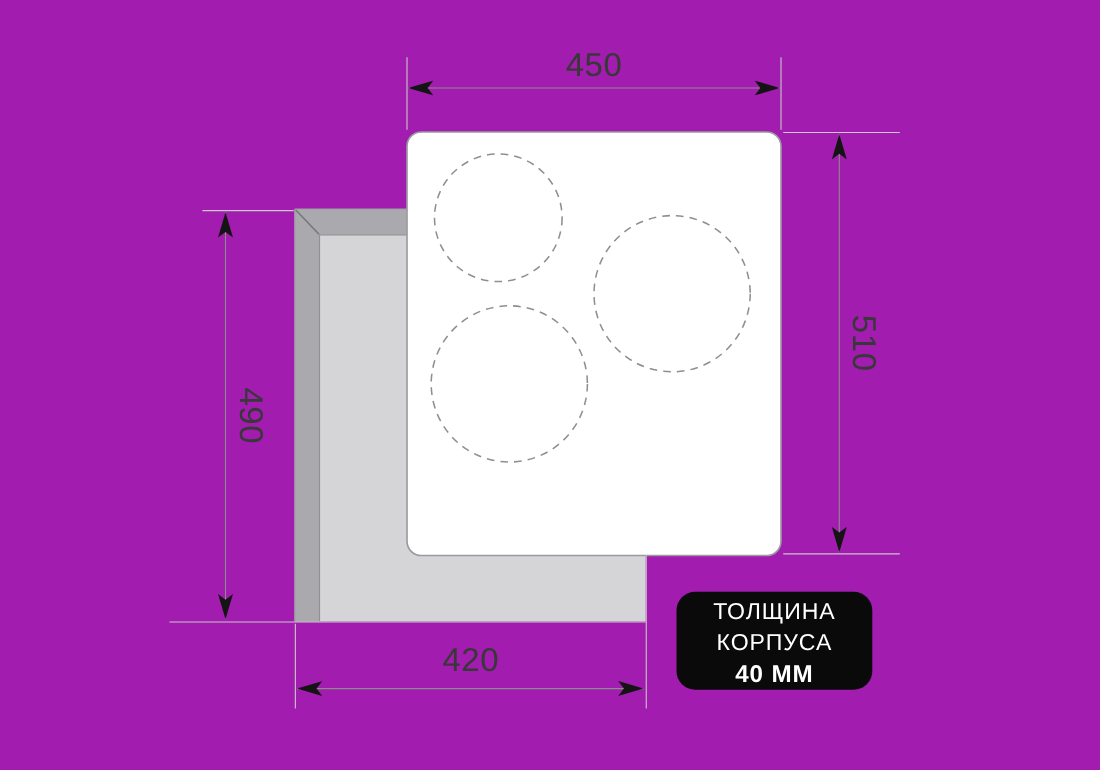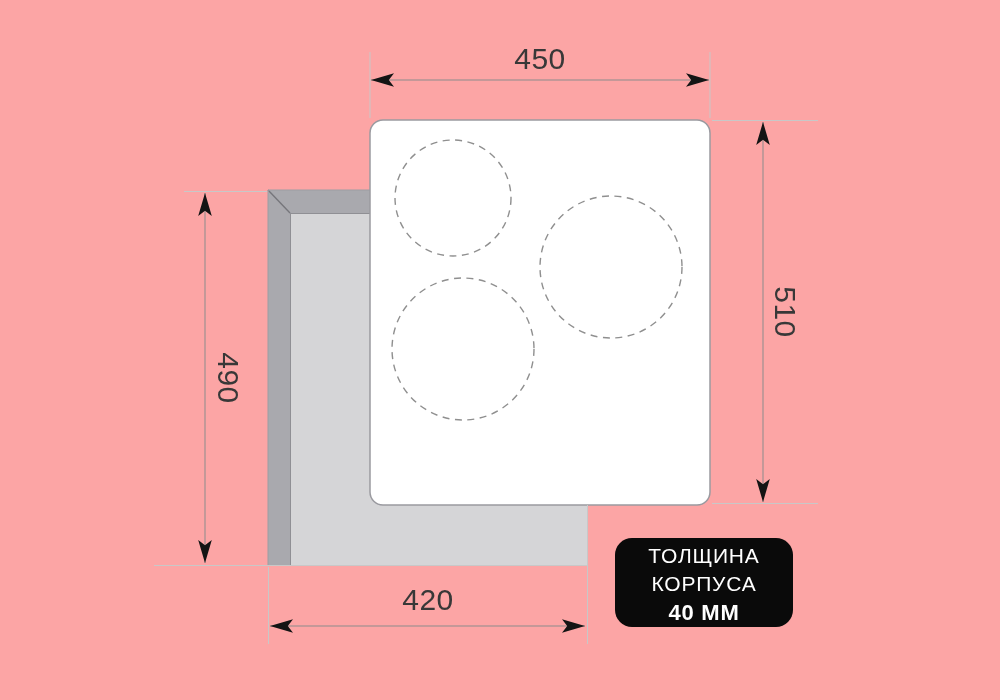--- a/index.html
+++ b/index.html
@@ -5,21 +5,21 @@
   html, body {
     margin: 0;
     padding: 0;
     background: #ffffff;
     font-family: "Liberation Sans", sans-serif;
   }
   .canvas {
     position: relative;
     width: 1000px;
     height: 700px;
-    background: #fca5a5;
+    background: #a21caf;
     overflow: hidden;
   }
   svg { display: block; }
   .dim-label {
     font-family: "Liberation Sans", sans-serif;
     font-size: 30px;
     font-weight: 400;
     fill: #383838;
     letter-spacing: 0.5px;
   }

